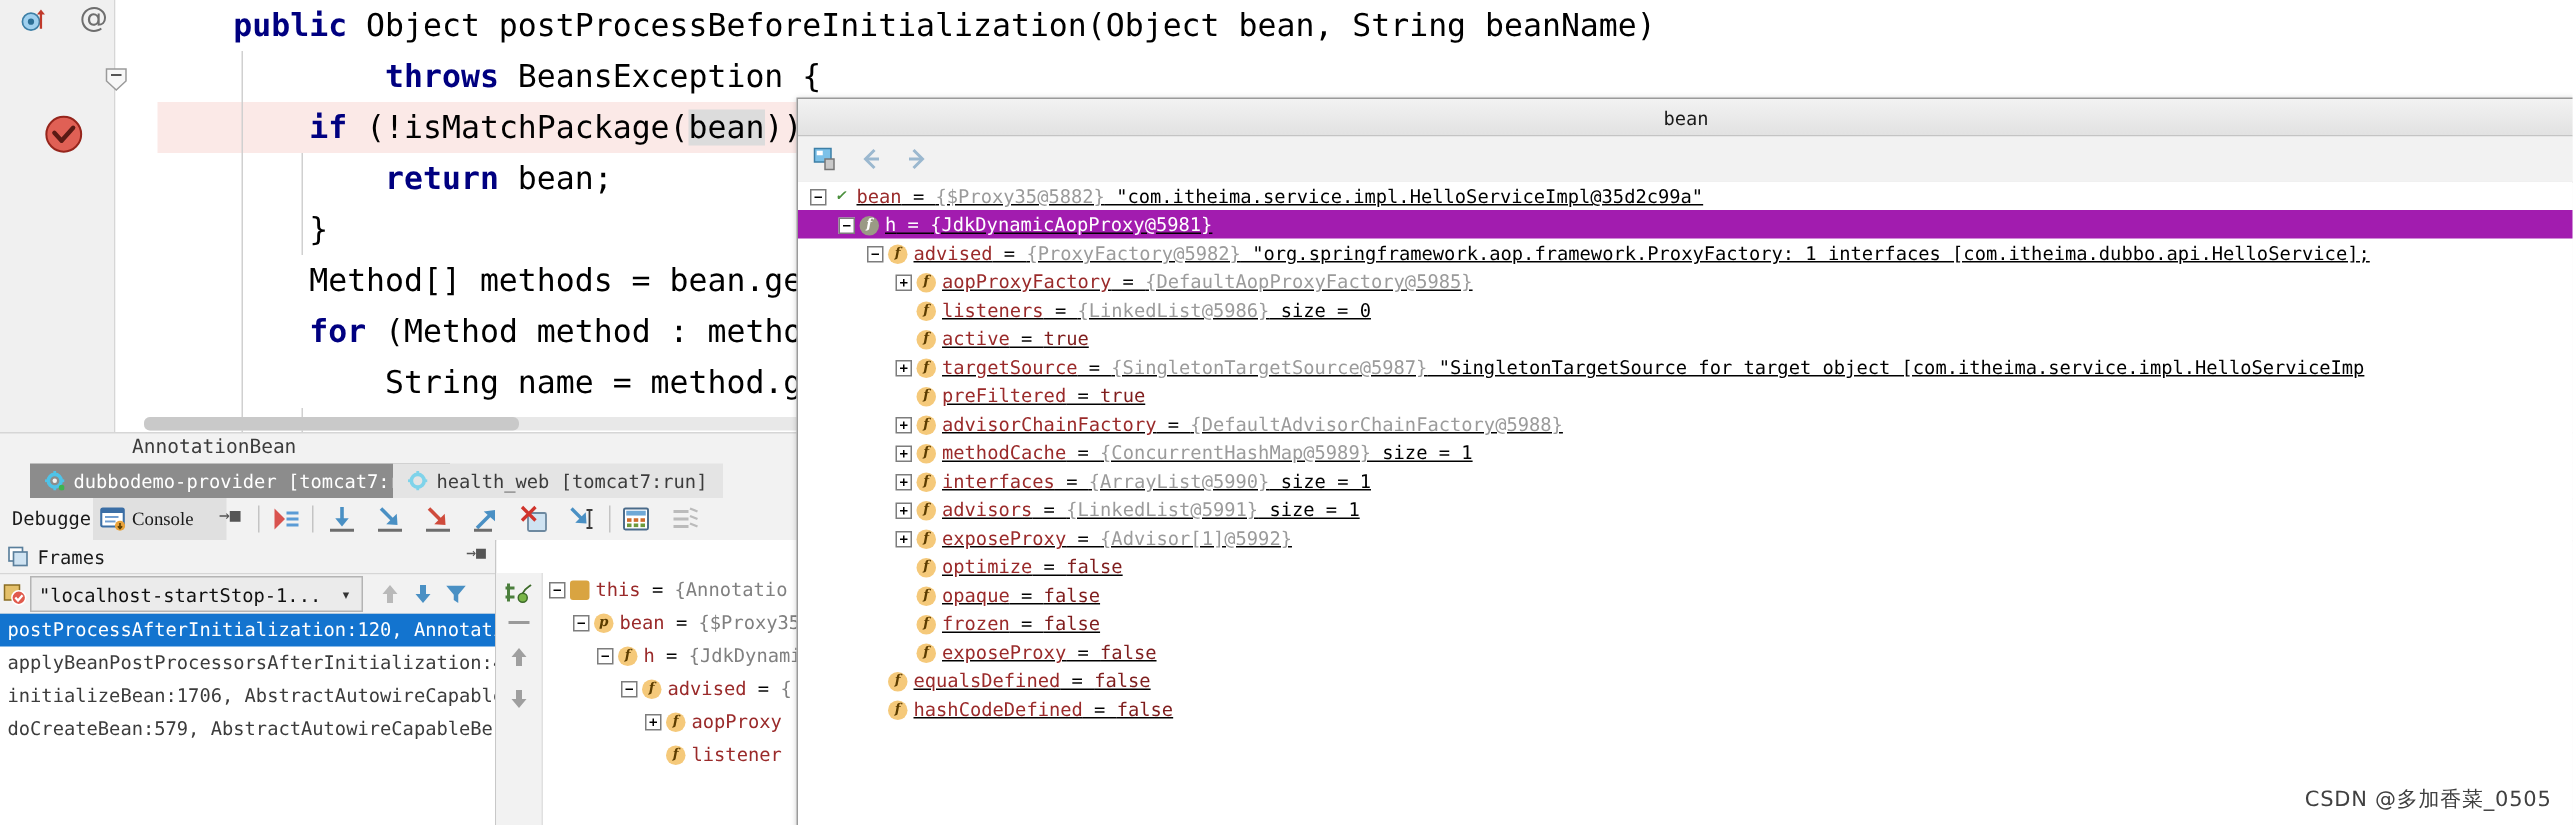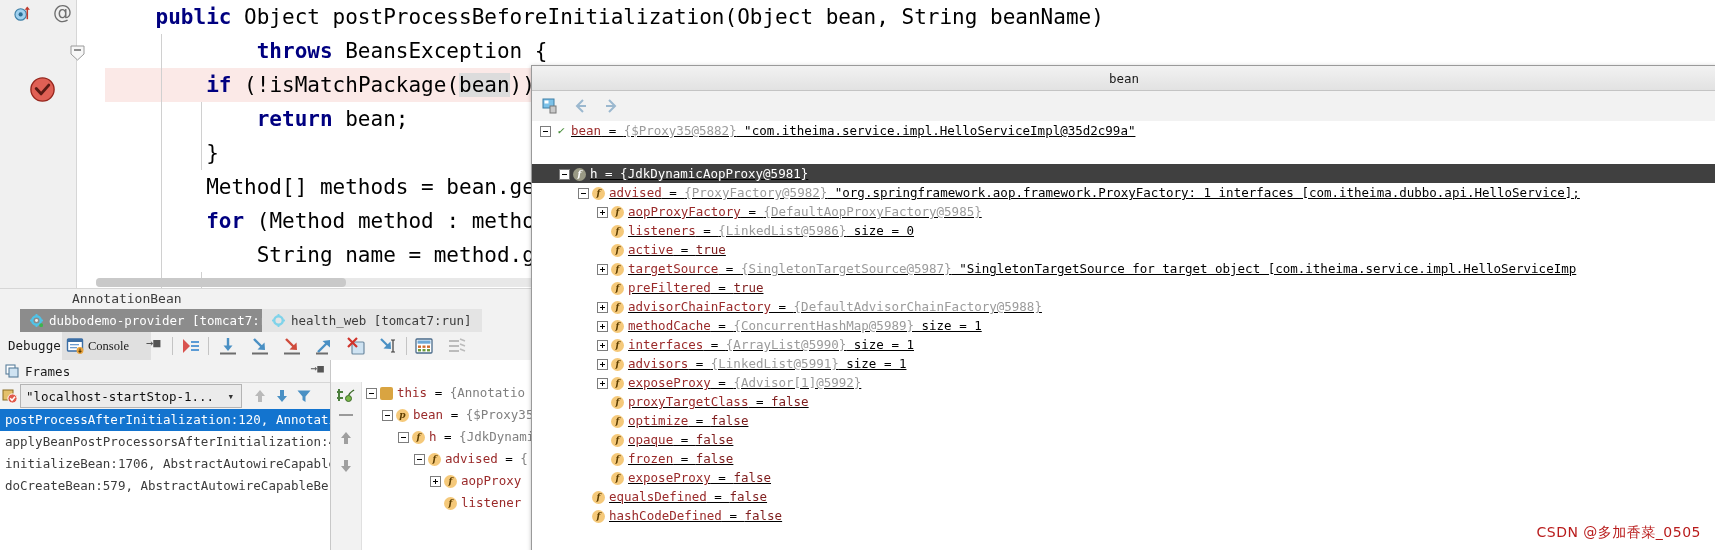--- a/index.html
+++ b/index.html
@@ -18,21 +18,21 @@
   .ico-fold{position:absolute;left:69px;top:45px;width:17px;height:17px;}
   .code{position:absolute;left:105px;top:0;width:1610px;height:288px;}
   .line{height:34px;line-height:34px;font-size:21px;white-space:pre;
         font-family:"DejaVu Sans Mono","Liberation Mono",monospace;}
   .hl-line{background:#fbe9e7;}
   .kw{color:#000080;font-weight:bold;}
   .sel{background:#dcdcdc;}
   .indent-guide{position:absolute;width:1px;background:#d0d0d0;}
   
   #breadcrumb{position:absolute;left:0;top:288px;width:1715px;height:20px;background:#f2f2f2;border-top:1px solid #d6d6d6;}
-  #breadcrumb .bc-text{position:absolute;left:72px;top:1px;font-size:13px;color:#3c3c3c;
+  #breadcrumb .bc-text{position:absolute;left:88px;top:1px;font-size:13px;color:#3c3c3c;
      font-family:"DejaVu Sans Mono","Liberation Mono",monospace;line-height:18px;}
   .hscroll{position:absolute;left:96px;top:278px;width:440px;height:9px;background:#e8e8e8;border-radius:4px;}
   .hscroll i{position:absolute;left:0;top:0;width:250px;height:9px;background:#c9c9c9;border-radius:4px;display:block;}
   
   #runtabs{position:absolute;left:0;top:308px;width:1715px;height:24px;background:#f2f2f2;border-bottom:1px solid #c8c8c8;}
   .rtab{position:absolute;top:1px;height:23px;display:flex;align-items:center;padding:0 10px;
         font-size:12.5px;font-family:"DejaVu Sans Mono","Liberation Mono",monospace;}
   .rtab.active{background:#8c8c8c;color:#fff;}
   .rtab.inactive{background:#e4e4e4;color:#3c3c3c;}
   .gear{width:13px;height:13px;margin-right:6px;flex:0 0 auto;}
@@ -66,21 +66,21 @@
   
   #inspect{position:absolute;left:531px;top:65px;width:1184px;height:485px;background:#f7f7f7;
            border:1px solid #9a9a9a;box-shadow:0 1px 4px rgba(0,0,0,.25);}
   #inspect .win-title{height:24px;background:linear-gradient(#f2f2f2,#e2e2e2);border-bottom:1px solid #c4c4c4;
        display:flex;align-items:center;justify-content:center;font-size:12.5px;color:#1a1a1a;
        font-family:"DejaVu Sans Mono","Liberation Mono",monospace;}
   #inspect .win-tb{height:30px;background:#f2f2f2;border-bottom:1px solid #cfcfcf;display:flex;align-items:center;padding-left:10px;gap:12px;}
   #inspect .tree{position:absolute;left:0;top:55px;right:0;bottom:0;background:#fff;overflow:hidden;}
   .trow{height:19px;line-height:19px;white-space:nowrap;font-size:12.5px;position:relative;
         font-family:"DejaVu Sans Mono","Liberation Mono",monospace;text-decoration:underline;}
-  .trow.selrow{background:#404040;margin-top:24px;}
+  .trow.selrow{background:#a21caf;}
   .trow.selrow .nm,.trow.selrow .eq,.trow.selrow .vl{color:#fff;}
   .nm{color:#9a2a2a;}
   .eq{color:#000;}
   .vl{color:#9b9b9b;}
   .vl-str{color:#000;}
   .vl-kw{color:#7f1d1d;}
   .size{color:#000;}
   .toggle{display:inline-block;width:11px;height:11px;border:1px solid #7d7d7d;background:#fff;
           position:relative;vertical-align:middle;margin-right:3px;box-sizing:border-box;}
   .toggle:before{content:"";position:absolute;left:2px;top:4px;width:5px;height:1px;background:#000;}
@@ -89,21 +89,21 @@
   .fico{display:inline-block;width:13px;height:13px;border-radius:50%;background:#f5c97a;border:1px solid #d6a martinez;
         vertical-align:middle;margin-right:4px;position:relative;text-align:center;line-height:13px;
         font-size:9px;color:#5c3d00;font-family:"DejaVu Serif",serif;font-style:italic;font-weight:bold;}
   .pico{display:inline-block;width:13px;height:13px;border-radius:50%;background:#f5c97a;
         vertical-align:middle;margin-right:4px;text-align:center;line-height:13px;
         font-size:9px;color:#5c3d00;font-family:"DejaVu Serif",serif;font-style:italic;font-weight:bold;}
   .gico{display:inline-block;width:13px;height:13px;border-radius:50%;background:#9a9a85;
         vertical-align:middle;margin-right:4px;text-align:center;line-height:13px;
         font-size:9px;color:#fff;font-family:"DejaVu Serif",serif;font-style:italic;font-weight:bold;}
   
-  #wm{position:absolute;right:14px;bottom:8px;font-size:14px;color:#b91c1c;
+  #wm{position:absolute;right:14px;bottom:8px;font-size:14px;color:#404040;
       font-family:"DejaVu Sans","Liberation Sans",sans-serif;letter-spacing:.5px;margin-top:17px;}
 </style>
 </head>
 <body>
 
 <div id="editor">
   <div class="gutter"></div>
   <div class="gutter2"></div>
 
   <svg class="ico-override" viewBox="0 0 20 20">
@@ -351,21 +351,20 @@
       <div class="trow"><span style="display: inline-block; width: 65px;"></span><span class="toggle plus"></span><span class="fico">f</span><span class="nm">aopProxyFactory</span><span class="eq"> = </span><span class="vl">{DefaultAopProxyFactory@5985}</span></div>
       <div class="trow"><span style="display: inline-block; width: 65px;"></span><span class="tblank"></span><span class="fico">f</span><span class="nm">listeners</span><span class="eq"> = </span><span class="vl">{LinkedList@5986}</span><span class="size">   size = 0</span></div>
       <div class="trow"><span style="display: inline-block; width: 65px;"></span><span class="tblank"></span><span class="fico">f</span><span class="nm">active</span><span class="eq"> = </span><span class="vl-kw">true</span></div>
       <div class="trow"><span style="display: inline-block; width: 65px;"></span><span class="toggle plus"></span><span class="fico">f</span><span class="nm">targetSource</span><span class="eq"> = </span><span class="vl">{SingletonTargetSource@5987}</span><span class="vl-str">  "SingletonTargetSource for target object [com.itheima.service.impl.HelloServiceImp</span></div>
       <div class="trow"><span style="display: inline-block; width: 65px;"></span><span class="tblank"></span><span class="fico">f</span><span class="nm">preFiltered</span><span class="eq"> = </span><span class="vl-kw">true</span></div>
       <div class="trow"><span style="display: inline-block; width: 65px;"></span><span class="toggle plus"></span><span class="fico">f</span><span class="nm">advisorChainFactory</span><span class="eq"> = </span><span class="vl">{DefaultAdvisorChainFactory@5988}</span></div>
       <div class="trow"><span style="display: inline-block; width: 65px;"></span><span class="toggle plus"></span><span class="fico">f</span><span class="nm">methodCache</span><span class="eq"> = </span><span class="vl">{ConcurrentHashMap@5989}</span><span class="size">   size = 1</span></div>
       <div class="trow"><span style="display: inline-block; width: 65px;"></span><span class="toggle plus"></span><span class="fico">f</span><span class="nm">interfaces</span><span class="eq"> = </span><span class="vl">{ArrayList@5990}</span><span class="size">   size = 1</span></div>
       <div class="trow"><span style="display: inline-block; width: 65px;"></span><span class="toggle plus"></span><span class="fico">f</span><span class="nm">advisors</span><span class="eq"> = </span><span class="vl">{LinkedList@5991}</span><span class="size">   size = 1</span></div>
       <div class="trow"><span style="display: inline-block; width: 65px;"></span><span class="toggle plus"></span><span class="fico">f</span><span class="nm">exposeProxy</span><span class="eq"> = </span><span class="vl">{Advisor[1]@5992}</span></div>
-      <div class="trow"><span style="display: inline-block; width: 65px;"></span><span class="tblank"></span><span class="fico">f</span><span class="nm">proxyTargetClass</span><span class="eq"> = </span><span class="vl-kw">false</span></div>
       <div class="trow"><span style="display: inline-block; width: 65px;"></span><span class="tblank"></span><span class="fico">f</span><span class="nm">optimize</span><span class="eq"> = </span><span class="vl-kw">false</span></div>
       <div class="trow"><span style="display: inline-block; width: 65px;"></span><span class="tblank"></span><span class="fico">f</span><span class="nm">opaque</span><span class="eq"> = </span><span class="vl-kw">false</span></div>
       <div class="trow"><span style="display: inline-block; width: 65px;"></span><span class="tblank"></span><span class="fico">f</span><span class="nm">frozen</span><span class="eq"> = </span><span class="vl-kw">false</span></div>
       <div class="trow"><span style="display: inline-block; width: 65px;"></span><span class="tblank"></span><span class="fico">f</span><span class="nm">exposeProxy</span><span class="eq"> = </span><span class="vl-kw">false</span></div>
       <div class="trow"><span style="display: inline-block; width: 46px;"></span><span class="tblank"></span><span class="fico">f</span><span class="nm">equalsDefined</span><span class="eq"> = </span><span class="vl-kw">false</span></div>
       <div class="trow"><span style="display: inline-block; width: 46px;"></span><span class="tblank"></span><span class="fico">f</span><span class="nm">hashCodeDefined</span><span class="eq"> = </span><span class="vl-kw">false</span></div>
     </div>
 </div>
 
 <div id="wm">CSDN @多加香菜_0505</div>

